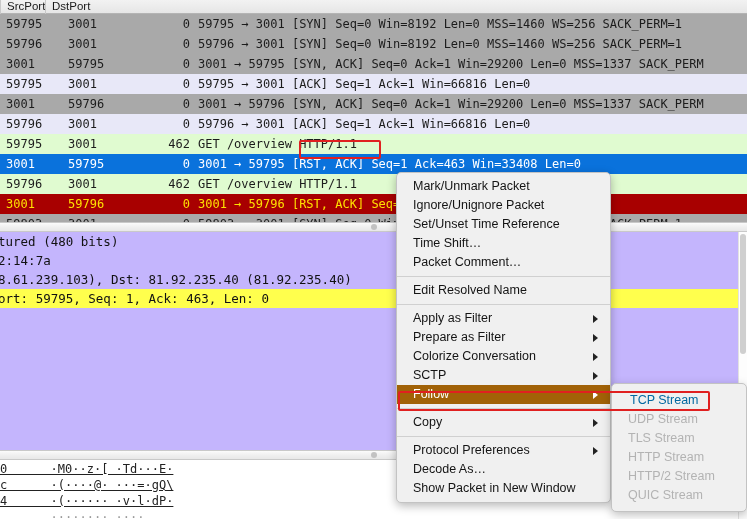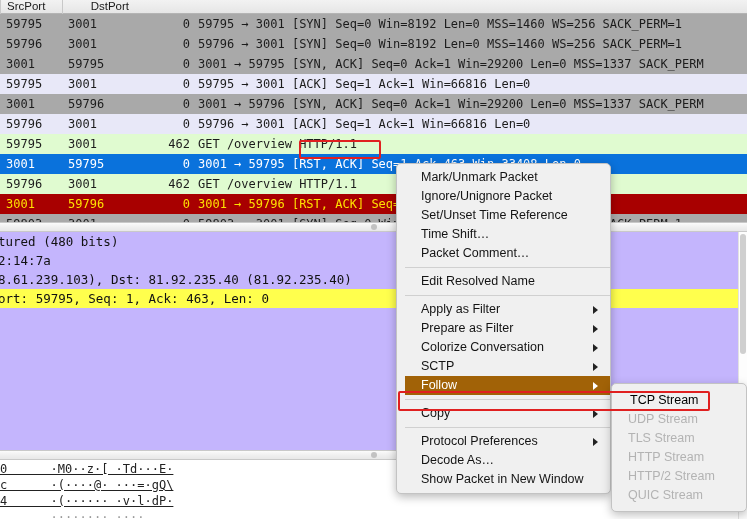--- a/index.html
+++ b/index.html
@@ -161,27 +161,27 @@
     position: absolute;
     right: 0; top: 461px; width: 9px; height: 58px;
     background: #fdfdfd;
     border-left: 1px solid #e2e2e2;
     box-sizing: border-box;
   }
 
   
   #context-menu {
     position: absolute;
-    left: 396px; top: 163px;
+    left: 396px; top: 172px;
     width: 215px;
     background: #f0f0f0;
     border: 1px solid #c3c3c3;
     border-radius: 5px;
     box-shadow: 0 3px 10px rgba(0,0,0,0.28);
-    padding: 4px 0 4px 8px;
+    padding: 4px 0 4px 0;
     box-sizing: border-box;
     z-index: 40;
   }
   .mitem {
     height: 19px;
     line-height: 19px;
     font-size: 12.5px;
     color: #141414;
     padding-left: 16px;
     padding-right: 10px;
@@ -230,35 +230,35 @@
     border-radius: 5px;
     box-shadow: 0 3px 10px rgba(0,0,0,0.25);
     padding: 7px 0 6px 0;
     box-sizing: border-box;
     z-index: 50;
   }
   .sitem {
     height: 19px;
     line-height: 19px;
     font-size: 12.5px;
-    color: #000000;
+    color: #0369a1;
     padding-left: 18px;
     white-space: nowrap;
   }
   .sitem.disabled { color: #b3b3b3; padding-left: 16px; }
 </style>
 </head>
 <body>
 
 <div id="app">
 
   <div id="packet-list">
     <div id="pl-header">
       <div class="hcell first" style="left:0px;  width:62px;">SrcPort</div>
-      <div class="hcell" style="left:62px; width:67px;text-align:right;">DstPort</div>
+      <div class="hcell" style="left:45px; width:67px;">DstPort</div>
       <div class="hcell" style="left:129px;width:70px;margin-top:16px;">TCP Seglen</div>
       <div class="hcell" style="left:199px;width:548px;margin-top:17px;">Info</div>
     </div>
     <div id="pl-rows">
         <div class="prow r-gray">
           <div class="pcell c-src">59795</div>
           <div class="pcell c-dst">3001</div>
           <div class="pcell c-len">0</div>
           <div class="pcell c-info">59795 → 3001 [SYN] Seq=0 Win=8192 Len=0 MSS=1460 WS=256 SACK_PERM=1</div>
         </div>

